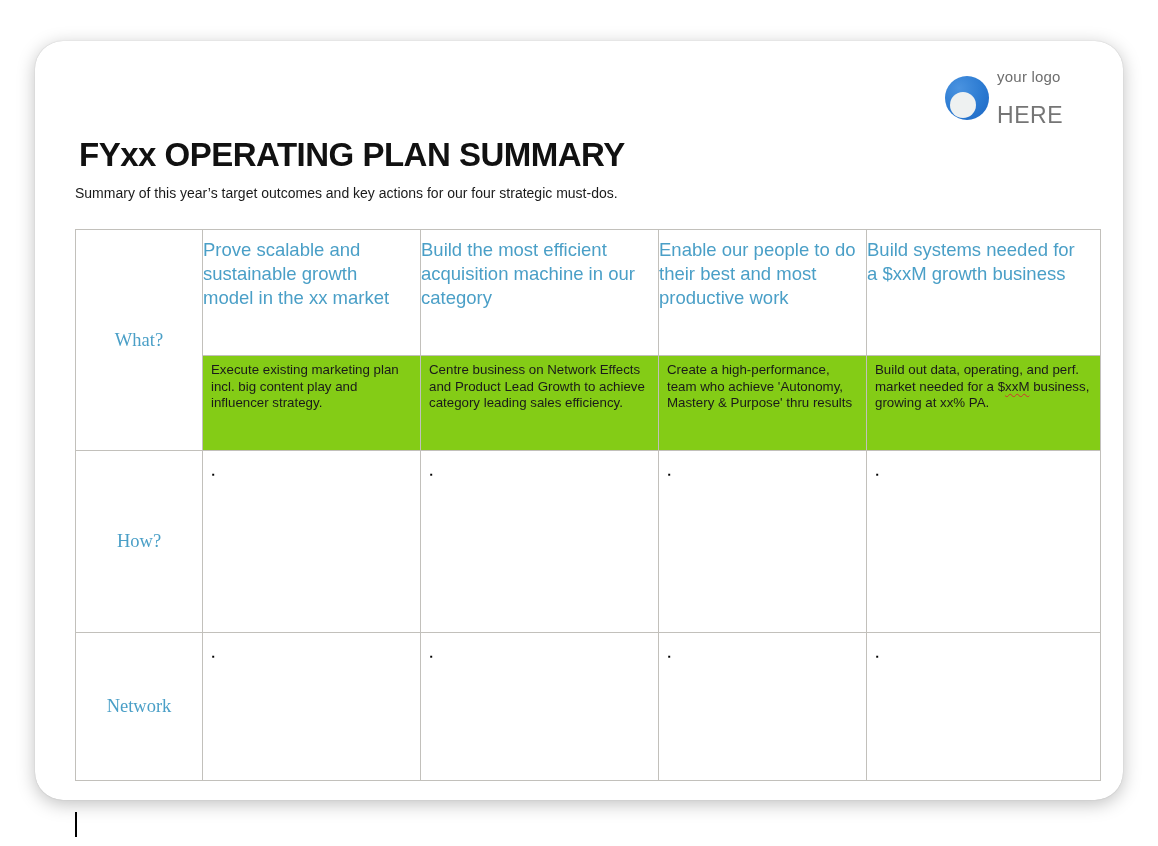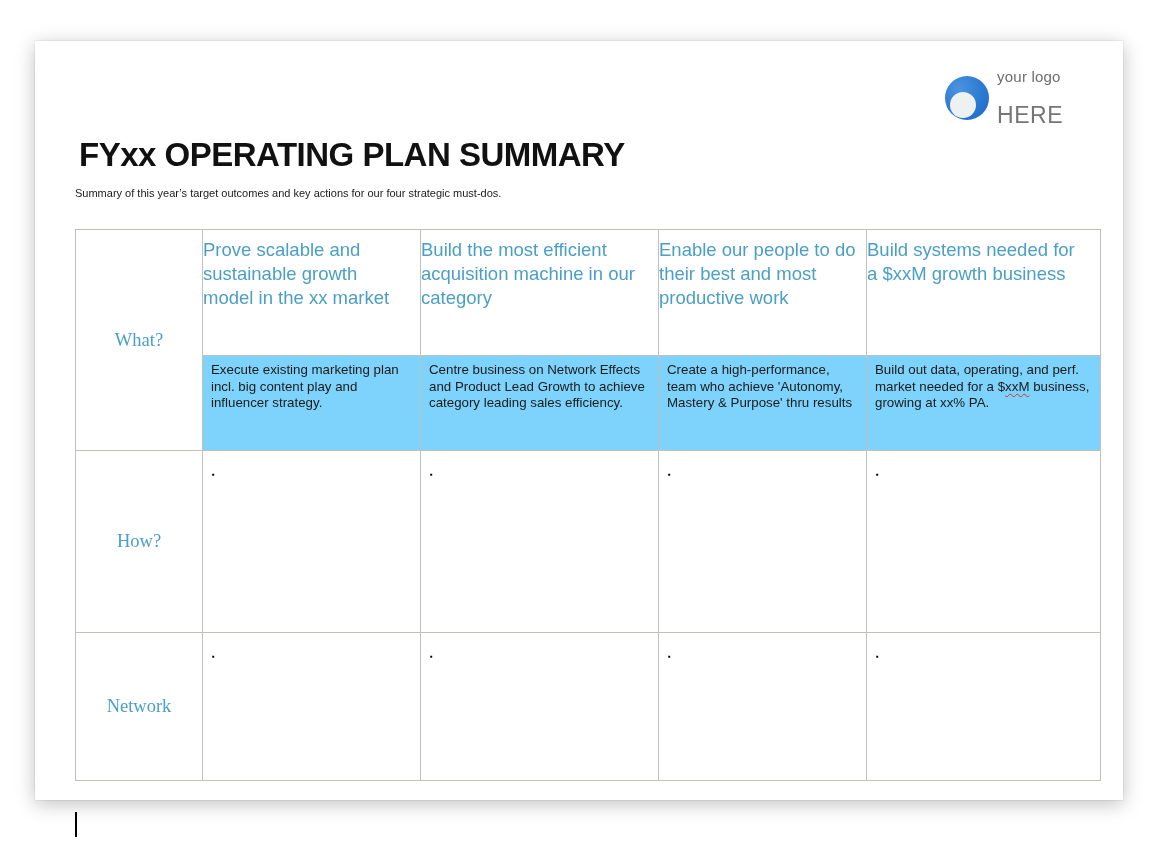--- a/index.html
+++ b/index.html
@@ -1,38 +1,38 @@
 <!DOCTYPE html>
 <html><head>
 <meta charset="utf-8">
 <style>
   html,body{margin:0;padding:0;background:#ffffff;width:1158px;height:846px;overflow:hidden;
     font-family:"Liberation Sans","DejaVu Sans",sans-serif;}
   .page{position:relative;width:1088px;height:759px;margin:41px auto 0;background:#fff;
-    box-shadow:0 4px 18px rgba(0,0,0,.25),0 0 1px rgba(0,0,0,.25);}
+    box-shadow:0 4px 18px rgba(0,0,0,.25),0 0 1px rgba(0,0,0,.25);border-radius:28px;}
   
   .logo{position:absolute;top:28px;right:60px;display:flex;align-items:center;}
   .logo-mark{position:relative;width:44px;height:44px;border-radius:50%;
     background:radial-gradient(circle at 32% 28%, #4a93e0 0%, #2b7ad1 55%, #1c66c4 100%);}
   .logo-mark .inner{position:absolute;left:5px;top:16px;width:26px;height:26px;border-radius:50%;
     background:#eef1f1;}
   .logo-text{margin-left:8px;line-height:1;color:#6e6e6e;}
   .logo-text .l1{font-size:15px;letter-spacing:.2px;}
   .logo-text .l2{font-size:23px;color:#757575;letter-spacing:.5px;margin-top:20px;}
   
   .content{padding-left:40px;}
   h1.title{margin:4px;padding-top:97px;font-size:33px;line-height:34px;font-weight:700;
     letter-spacing:-.5px;color:#111;}
-  .subtitle{margin-top:12px;font-size:11px;line-height:18px;color:#1a1a1a;}
+  .subtitle{margin-top:12px;font-size:14px;line-height:18px;color:#1a1a1a;}
   
   table.plan{border-collapse:collapse;table-layout:fixed;width:1025px;margin-top:27px;}
   td{border:1px solid #c2c0bb;vertical-align:top;overflow:hidden;}
   td.label{text-align:center;vertical-align:middle;color:#4a9fc7;font-size:18.5px;padding:0 4px;font-family:Liberation Serif, serif;}
   td.heading{color:#4a9fc7;font-size:18.5px;line-height:24px;padding:8px 10px 6px 0;height:111px;}
-  td.action{background:#7dd3fc;font-size:13.3px;line-height:16.5px;color:#1a1a1a;
+  td.action{background:#84cc16;font-size:13.3px;line-height:16.5px;color:#1a1a1a;
     padding:6px 8px;height:82px;}
   td.bcell{padding:12px 0 0 9px;}
   tr.how td{height:169px;}
   tr.outcomes td{height:135px;}
   .bullet{display:inline-block;font-size:8px;line-height:8px;color:#000;}
   .misspelled{text-decoration-line:underline;text-decoration-style:wavy;
     text-decoration-color:#d0342c;text-decoration-thickness:1px;text-underline-offset:2px;}
   
   .caret{width:2px;height:25px;background:#000;margin-top:31px;}
 </style>

